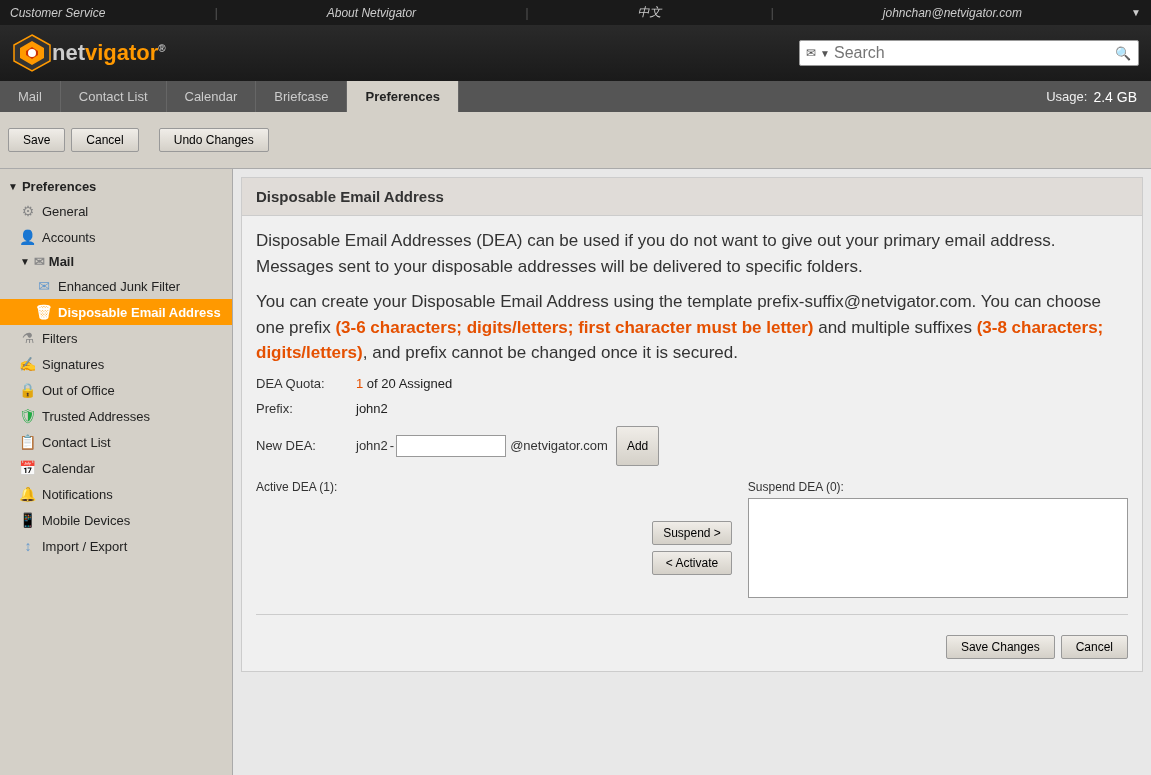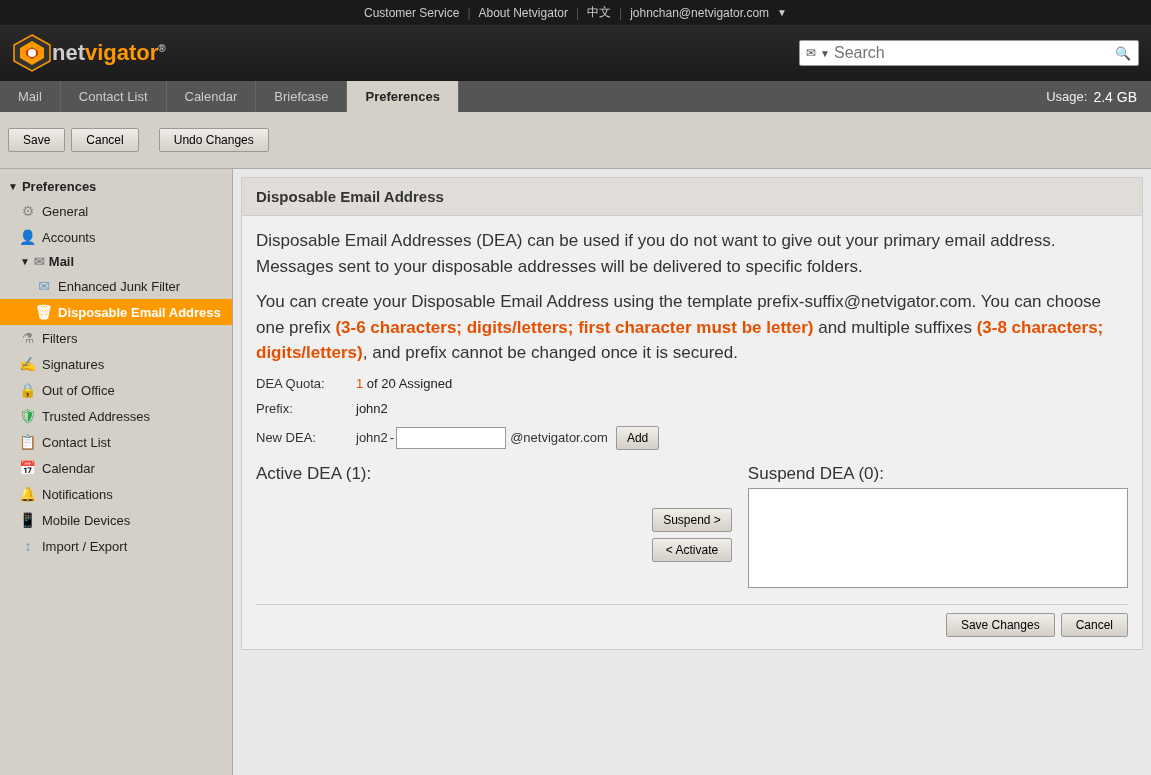--- a/index.html
+++ b/index.html
@@ -4,24 +4,25 @@
   <style>
     * { box-sizing: border-box; margin: 0; padding: 0; }
     body { font-family: Arial, sans-serif; font-size: 13px; background: #d4d0c8; color: #222; }
 
     
     .top-bar {
       background: #1a1a1a;
       color: #ccc;
       display: flex;
       align-items: center;
-      justify-content: center;
+      justify-content: space-between;
       padding: 4px 10px;
       font-size: 12px;
       gap: 8px;
+      font-style: italic;
     }
     .top-bar .separator { color: #555; }
 
     
     .logo-bar {
       background: linear-gradient(180deg, #2a2a2a 0%, #1a1a1a 100%);
       display: flex;
       align-items: center;
       padding: 8px 12px;
       gap: 16px;
@@ -199,36 +200,36 @@
     .new-dea-prefix { color: #333; }
     .new-dea-dash { color: #333; margin: 0 2px; }
     .new-dea-input {
       border: 1px solid #999;
       padding: 3px 6px;
       font-size: 12px;
       width: 110px;
     }
     .new-dea-domain { color: #333; margin: 0 4px; }
     .add-btn {
-      padding: 4px 10px;
+      padding: 12px 10px;
       font-size: 12px;
       background: linear-gradient(180deg, #f0ede8 0%, #d4d0c8 100%);
       border: 1px solid #999;
       border-radius: 2px;
       cursor: pointer;
       margin-left: 4px;
     }
 
     .dea-lists {
       display: flex;
       gap: 16px;
       margin-bottom: 14px;
     }
     .dea-list-section { flex: 1; }
-    .dea-list-label { font-size: 17px; color: #333; margin-bottom: 4px; }
+    .dea-list-label { font-size: 12px; color: #333; margin-bottom: 4px; }
     .dea-list-box {
       border: 1px solid #999;
       background: #fff;
       width: 100%;
       height: 100px;
       overflow-y: auto;
       padding: 4px;
       font-size: 12px;
       color: #333;
     }
@@ -246,21 +247,21 @@
       border: 1px solid #999;
       border-radius: 2px;
       cursor: pointer;
       white-space: nowrap;
     }
 
     .save-cancel-row {
       display: flex;
       justify-content: flex-end;
       gap: 6px;
-      padding-top: 8px;
+      padding-top: 20px;
       border-top: 1px solid #ccc;
       margin-top: 16px;
     }
     .save-changes-btn {
       padding: 4px 14px;
       font-size: 12px;
       background: linear-gradient(180deg, #f0ede8 0%, #d4d0c8 100%);
       border: 1px solid #999;
       border-radius: 2px;
       cursor: pointer;

